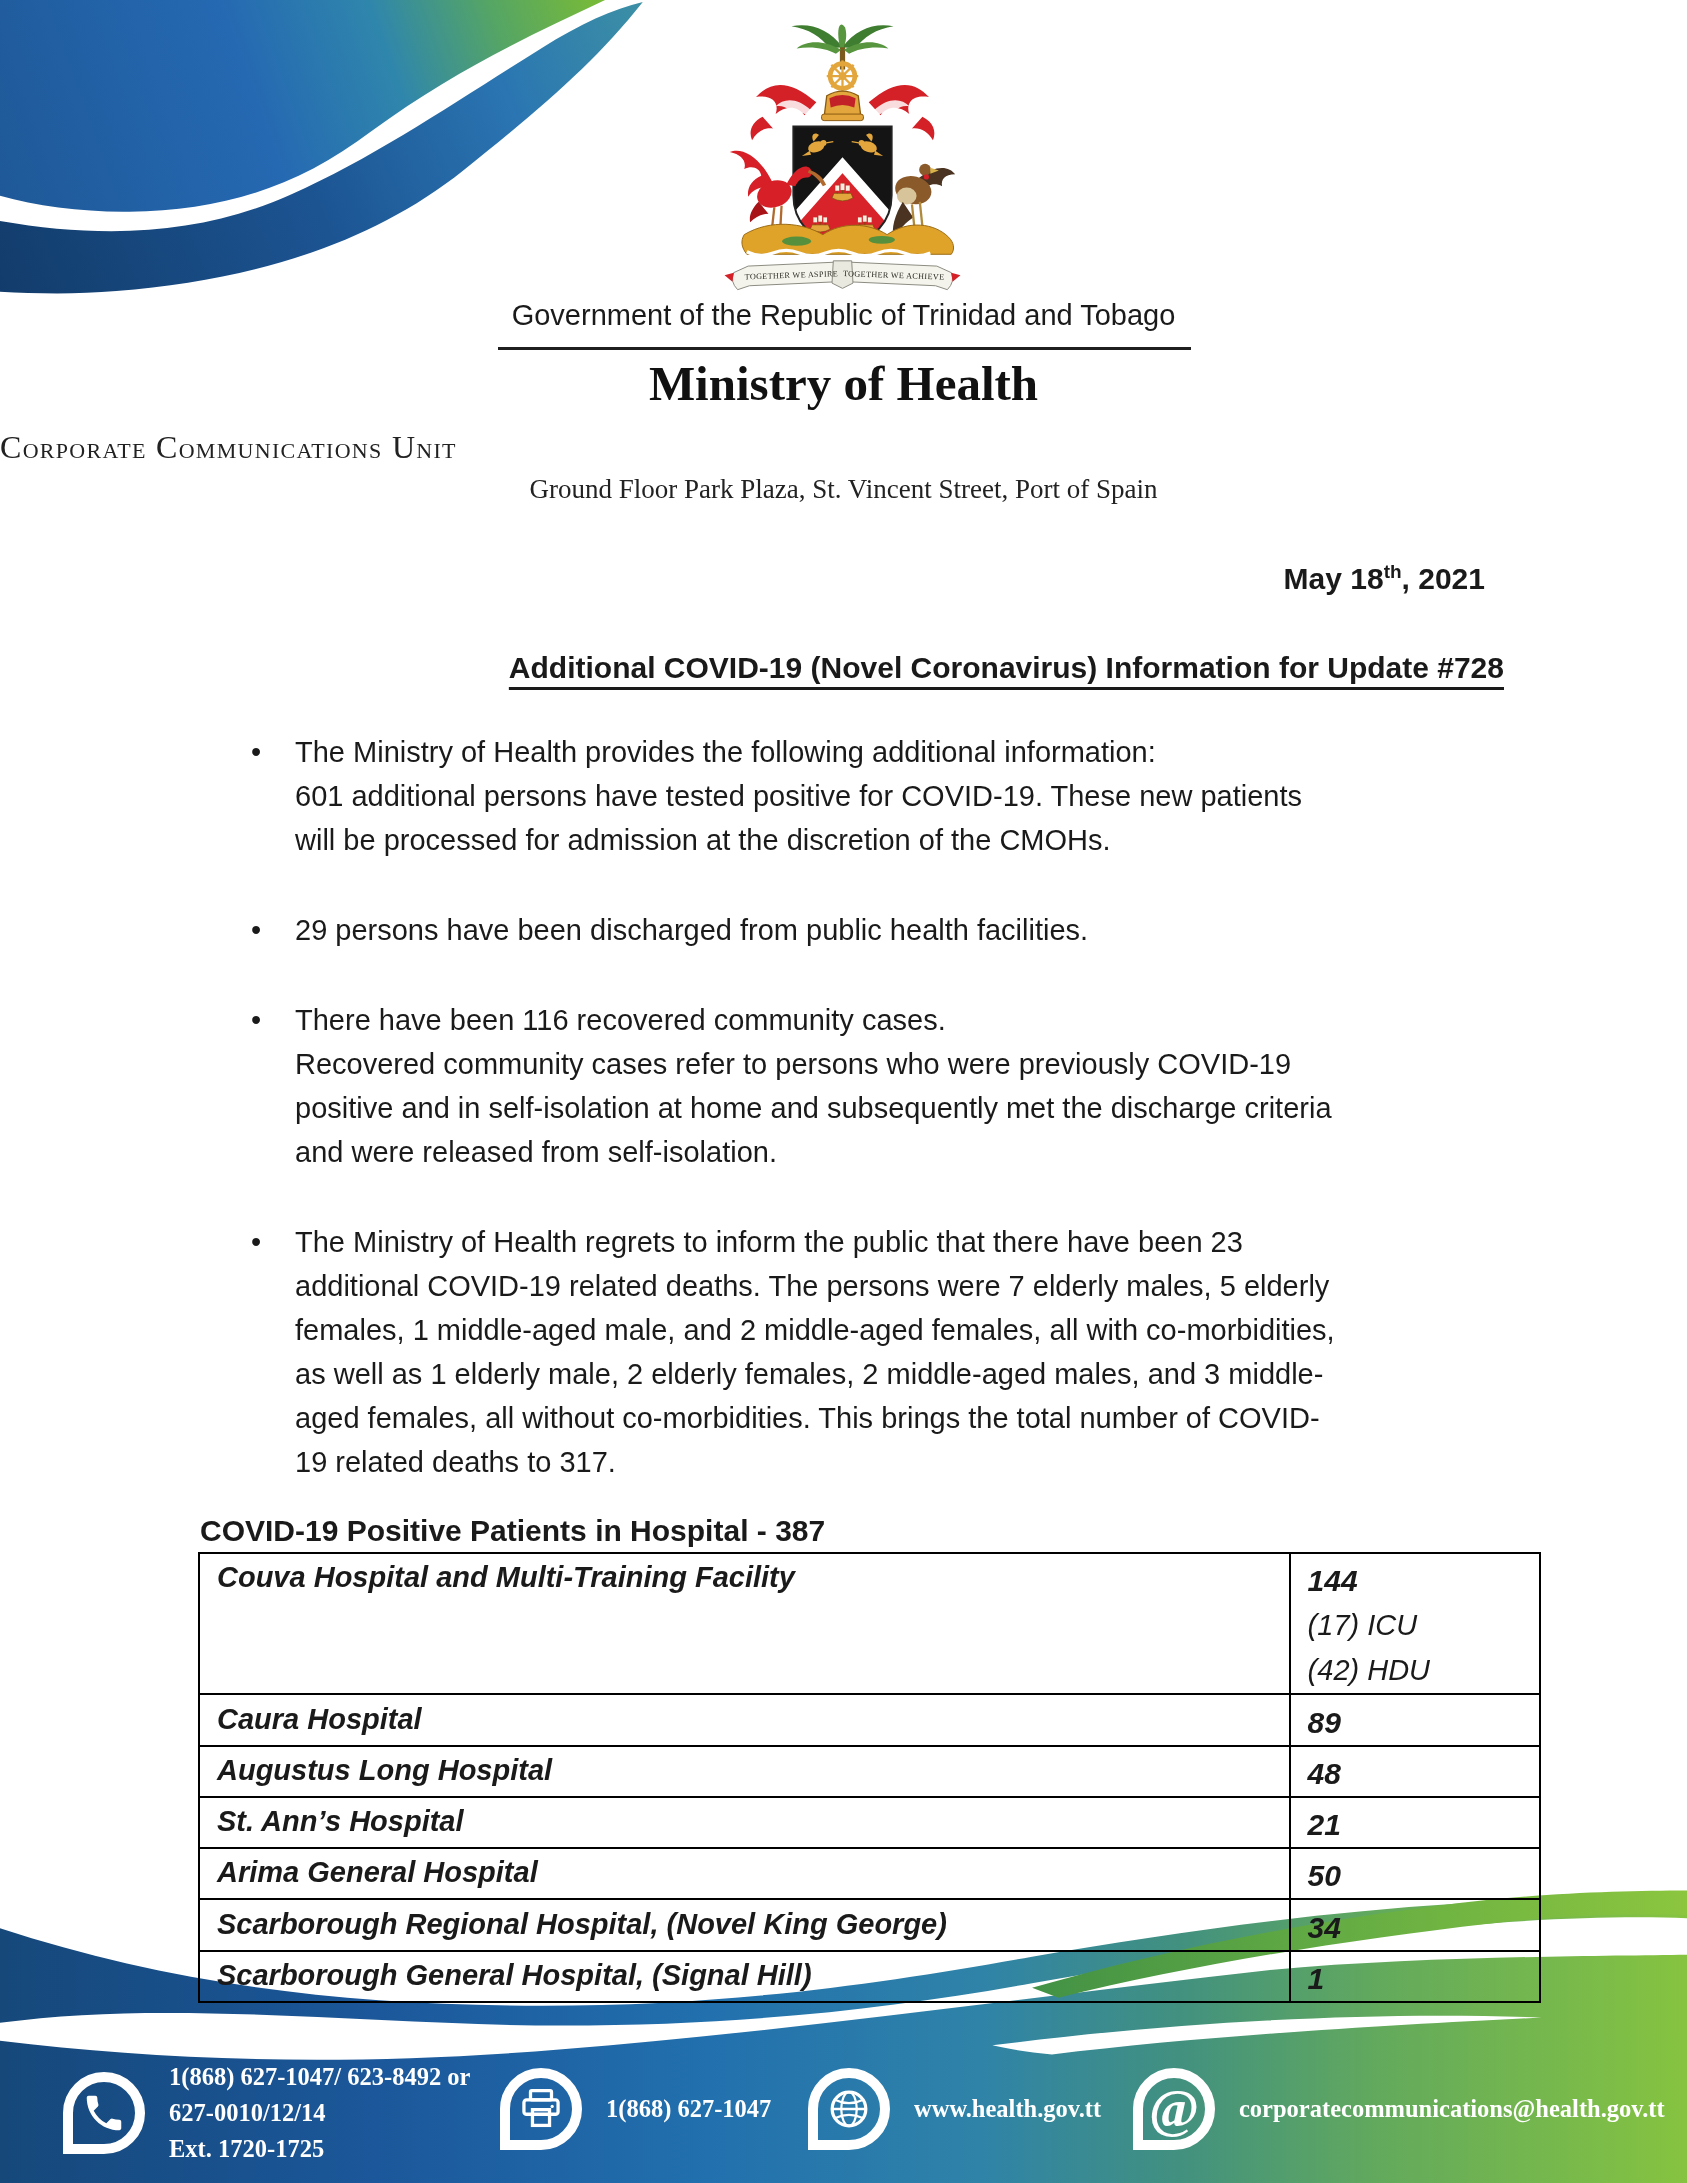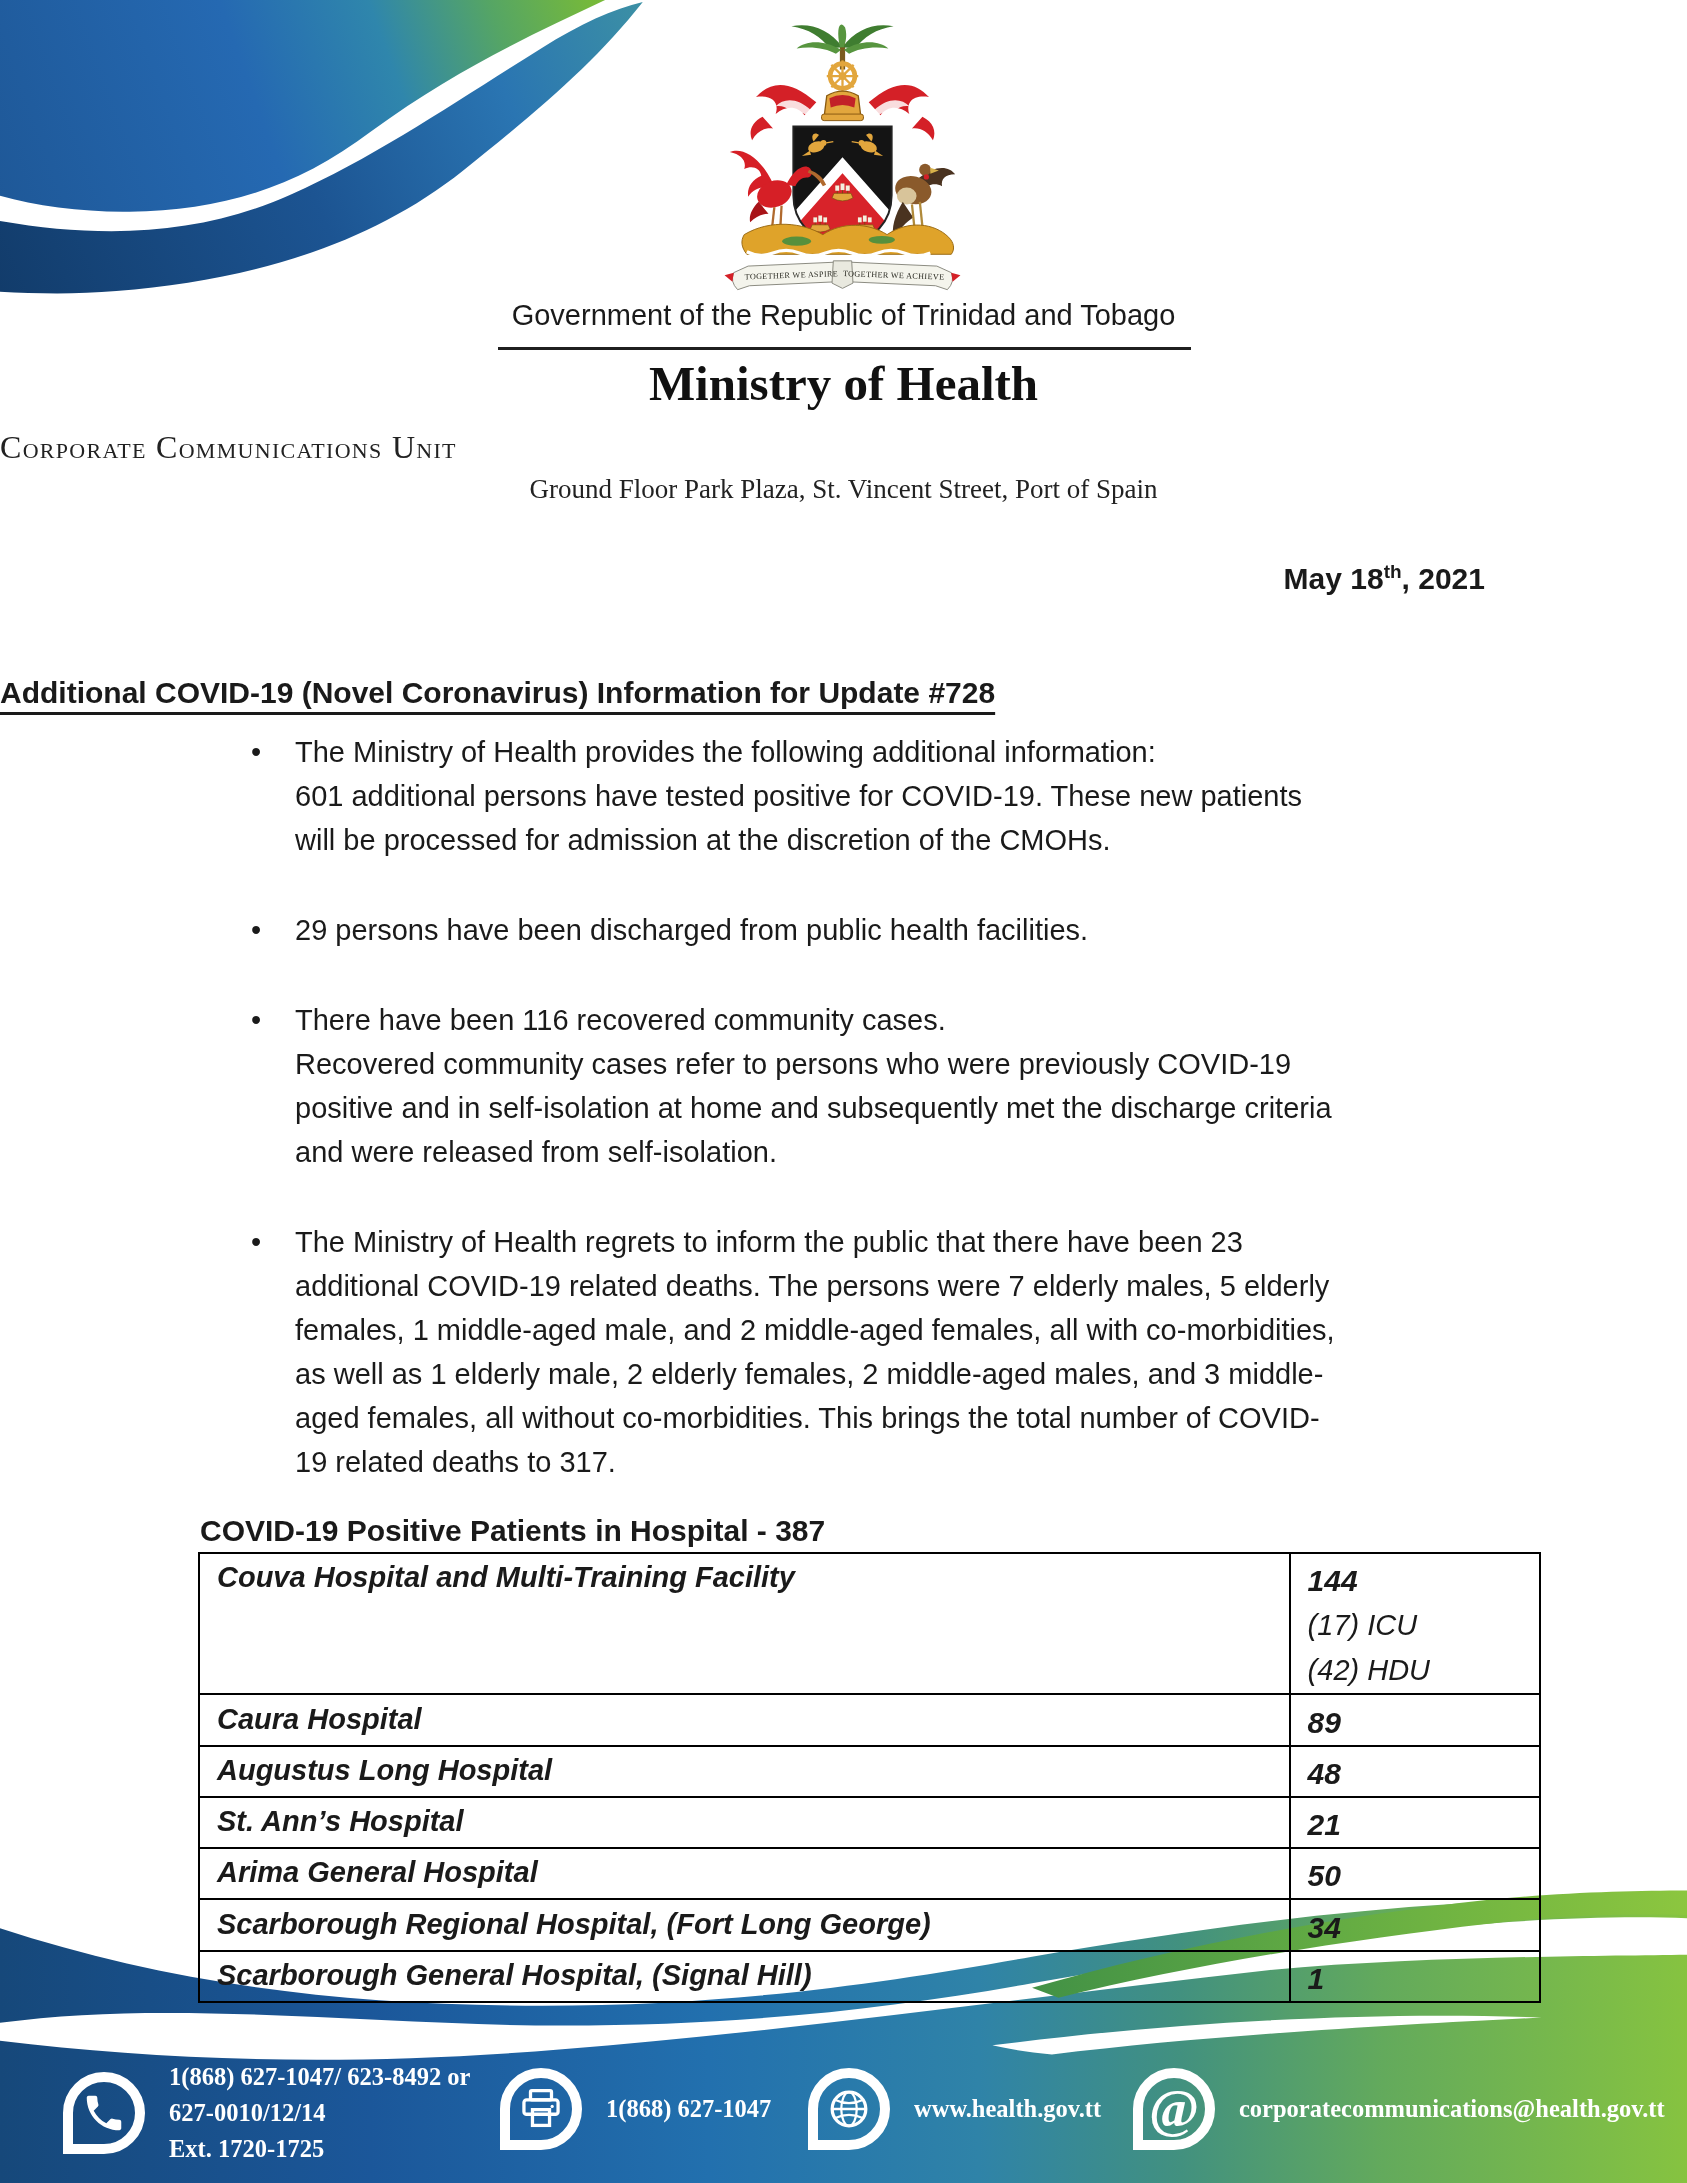--- a/index.html
+++ b/index.html
@@ -15,21 +15,21 @@
   .ministry{top:355px;left:0;width:1687px;text-align:center;
     font-family:"Liberation Serif","DejaVu Serif",serif;font-weight:bold;font-size:49px;color:#111;}
   .ccu{top:429px;left:0;width:1687px;
     font-family:"Liberation Serif","DejaVu Serif",serif;font-variant:small-caps;
     font-size:32px;letter-spacing:1.3px;color:#222;}
   .address{top:474px;left:0;width:1687px;text-align:center;
     font-family:"Liberation Serif","DejaVu Serif",serif;font-size:27px;color:#222;}
   
   .date{top:561px;right:202px;font-size:30px;font-weight:bold;}
   .date sup{font-size:19px;}
-  .doc-title{top:676px;left:0;width:1504px;text-align:left;}
+  .doc-title{top:651px;left:0;width:1504px;text-align:right;}
   .doc-title span{
     font-size:30px;font-weight:bold;text-decoration:underline;
     text-decoration-thickness:3.3px;text-underline-offset:9.3px;}
   
   .bullets{top:730px;left:251px;width:1270px;list-style:none;margin:0;padding:0;}
   .bullets li{display:flex;margin:0 0 46px 0;}
   .b-marker{width:44px;flex:0 0 44px;font-size:29px;line-height:44px;}
   .b-content{flex:1;}
   .b-line{display:block;font-size:29px;line-height:44px;white-space:nowrap;}
   
@@ -328,21 +328,21 @@
             <span class="val-main">21</span>
           </td>
       </tr>
       <tr class="r-std">
         <td class="c-name">Arima General Hospital</td>
         <td class="c-val">
             <span class="val-main">50</span>
           </td>
       </tr>
       <tr class="r-std">
-        <td class="c-name">Scarborough Regional Hospital, (Fort Long George)</td>
+        <td class="c-name">Scarborough Regional Hospital, (Novel King George)</td>
         <td class="c-val">
             <span class="val-main">34</span>
           </td>
       </tr>
       <tr class="r-std">
         <td class="c-name">Scarborough General Hospital, (Signal Hill)</td>
         <td class="c-val">
             <span class="val-main">1</span>
           </td>
       </tr>

